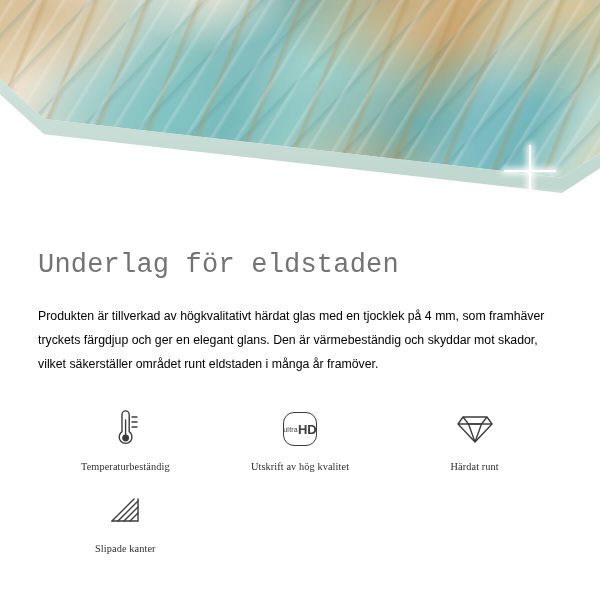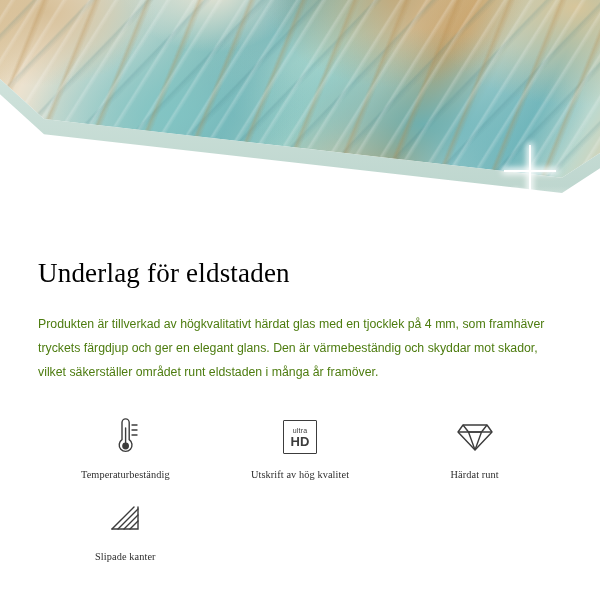--- a/index.html
+++ b/index.html
@@ -103,34 +103,34 @@
     position: absolute;
     left: 0; bottom: 0; width: 600px; height: 46px;
     background: linear-gradient(180deg, rgba(255,255,255,0) 0%, #ffffff 82%);
   }
 
   
   .content {
     padding: 0 38px;
   }
   .title {
-    margin: 24px 0 0 0;
-    font-family: Liberation Serif, serif;
+    margin: 16px 0 0 0;
+    font-family: Liberation Mono, monospace;
     font-size: 27px;
     line-height: 34px;
     font-weight: 400;
-    color: #000000;
+    color: #737373;
     letter-spacing: .2px;
   }
   .title .line2 { display: block; }
   .desc {
     margin: 22px 0 14px 0;
     font-size: 12.3px;
     line-height: 24px;
-    color: #4d7c0f;
+    color: #000000;
     max-width: 520px;
   }
 
   
   .features {
     margin-top: 30px;
     display: grid;
     grid-template-columns: repeat(3, 1fr);
     row-gap: 16px;
   }
@@ -150,23 +150,23 @@
     margin-top: 9px;
     font-size: 10.3px;
     color: #2e2e2e;
     text-align: center;
     letter-spacing: .1px;
     font-family: Liberation Serif, serif;
   }
   .ultrahd {
     width: 34px; height: 34px;
     border: 1.4px solid #3c3c3c;
-    border-radius: 1px;
+    border-radius: 11px;
     display: flex;
-    flex-direction: column;
+    flex-direction: row;
     align-items: center;
     justify-content: center;
     line-height: 1;
   }
   .ultrahd .u1 { font-size: 7px; color: #3c3c3c; letter-spacing: .2px; }
   .ultrahd .u2 { font-size: 13px; font-weight: bold; color: #3c3c3c; margin-top: 1px; }
   svg { display: block; }
 </style>
 </head>
 <body>

